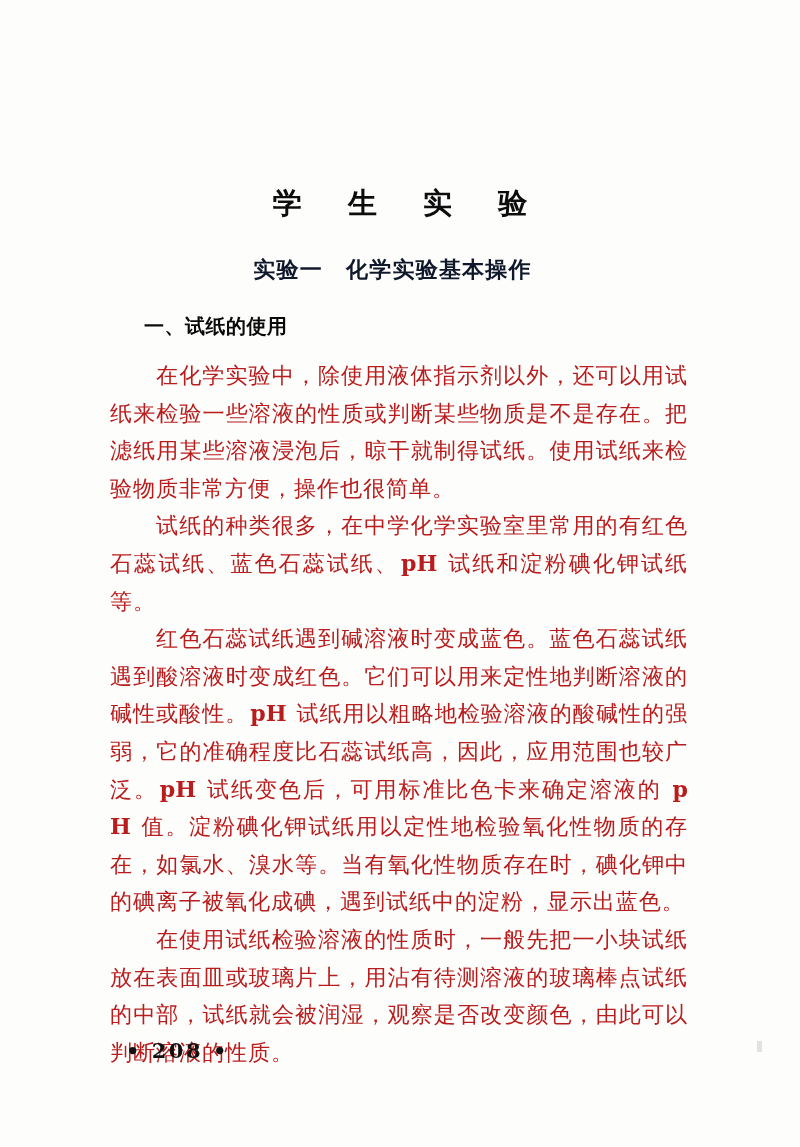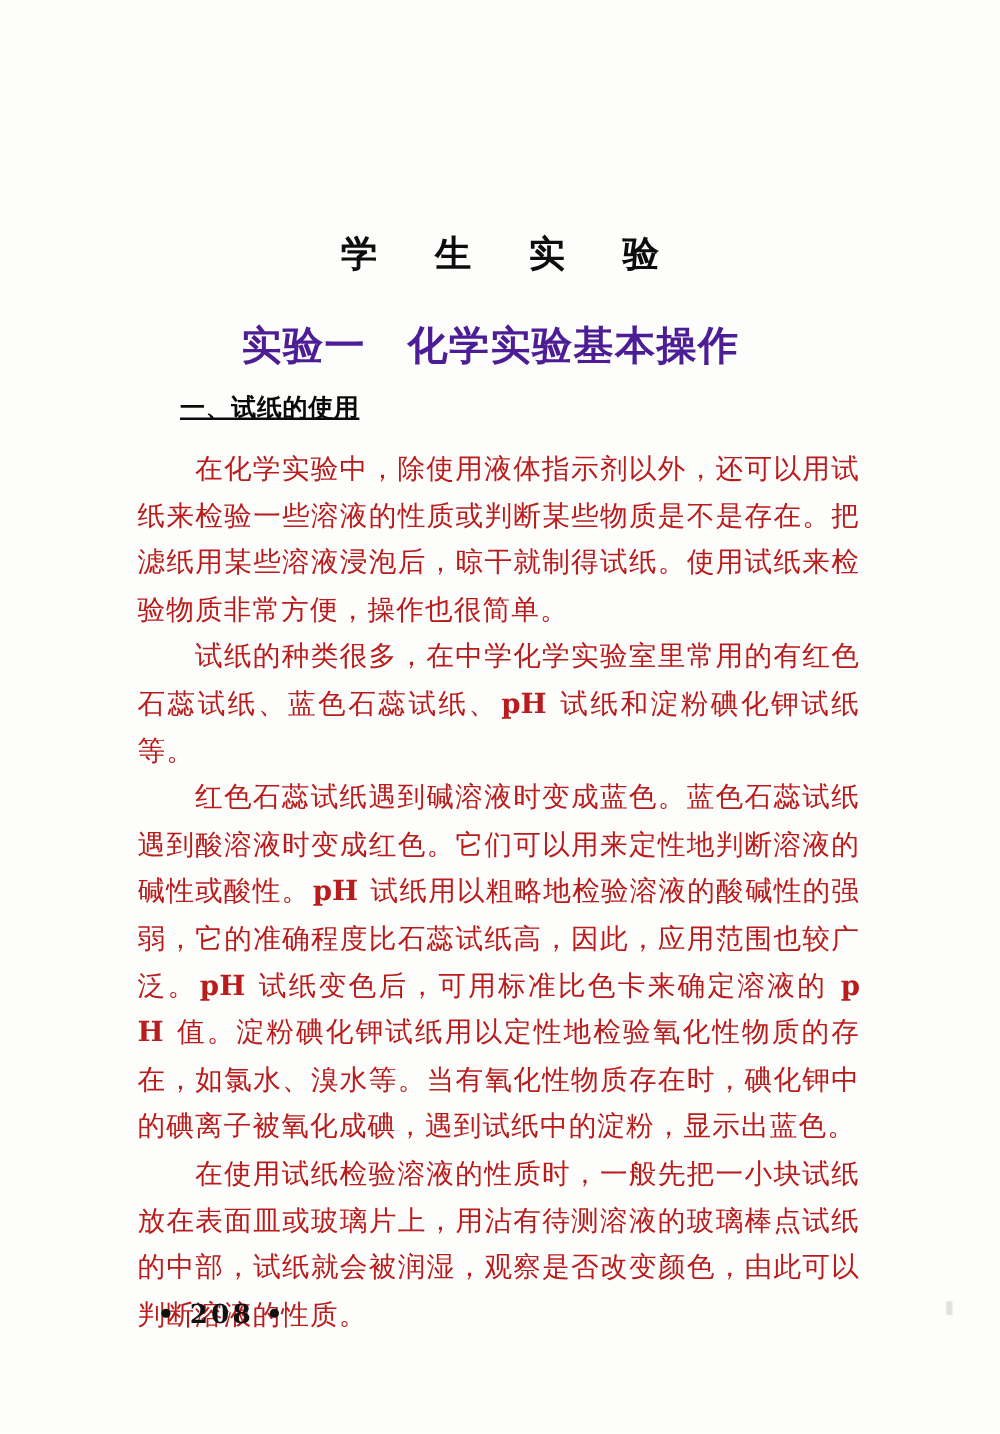--- a/index.html
+++ b/index.html
@@ -46,39 +46,38 @@
     font-family: "DejaVu Serif", "Liberation Serif", serif;
     color: #0d0d0d;
   }
 
   .doc-subtitle {
     position: absolute;
     left: 0;
     right: 15px;
     top: 256px;
     text-align: center;
-    font-size: 32px;
+    font-size: 22px;
     font-weight: 700;
     letter-spacing: 1.2px;
     line-height: 1.25;
     font-family: "DejaVu Sans", "Liberation Sans", sans-serif;
-    color: #4c1d95;
+    color: #0f172a;
     white-space: pre;
   }
 
   .section-heading {
     position: absolute;
     left: 144px;
     top: 313px;
     font-size: 20px;
     font-weight: 700;
     letter-spacing: 0.5px;
     font-family: "DejaVu Sans", "Liberation Sans", sans-serif;
     color: #0a0a0a;
-    text-decoration: underline;
   }
 
   
   .body-block {
     position: absolute;
     left: 110px;
     top: 357px;
     width: 578px;
   }
 

